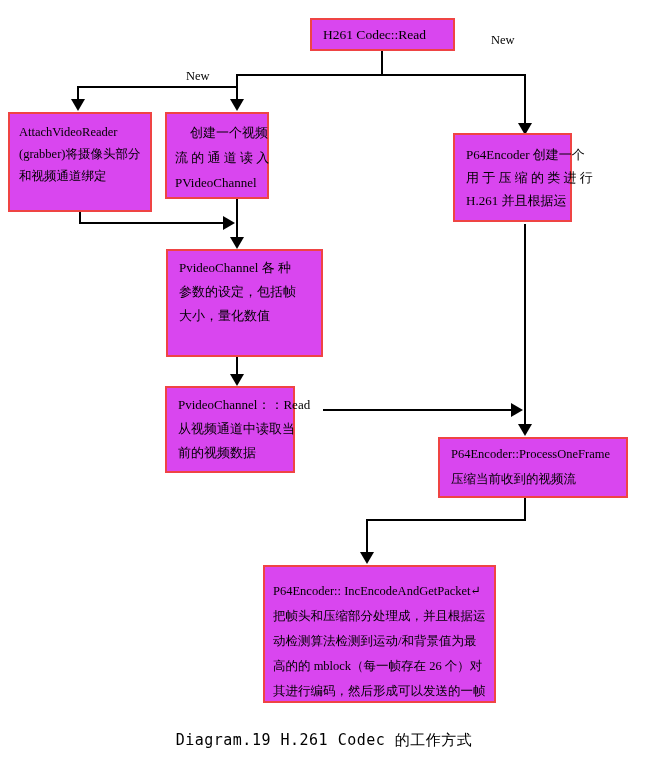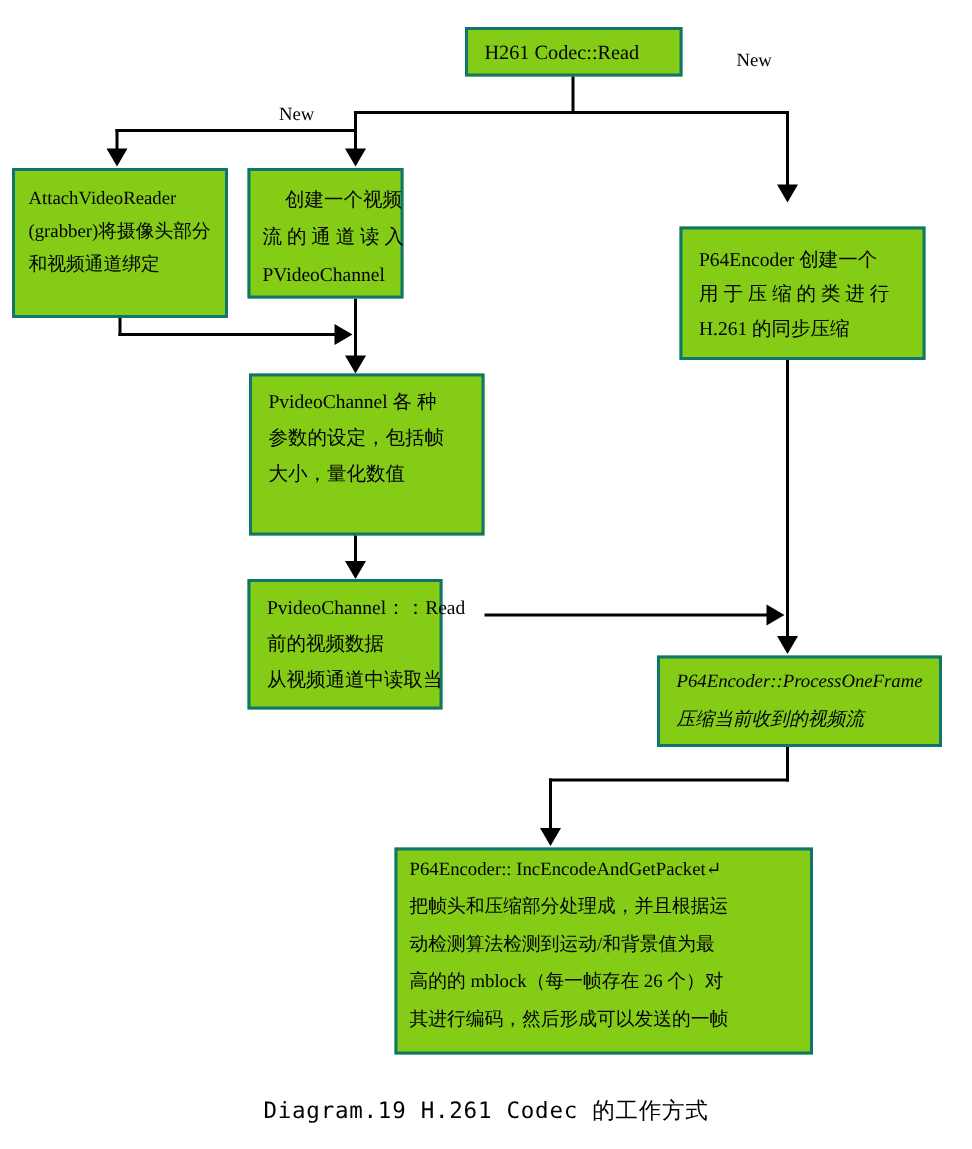--- a/index.html
+++ b/index.html
@@ -6,22 +6,22 @@
   #canvas{
     position:relative;
     width:648px;height:766px;
     background:#ffffff;
     font-family:"Liberation Serif","DejaVu Serif",serif;
     color:#000000;
     overflow:hidden;
   }
   .fbox{
     position:absolute;
-    border:2px solid #0f766e;
-    background:#84cc16;
+    border:2px solid #ef4444;
+    background:#d946ef;
     box-sizing:border-box;
     font-size:13px;
     line-height:24px;
   }
   .fbox .bline{display:block;white-space:pre;}
   .line{position:absolute;background:#000000;}
   .arr-down{
     position:absolute;width:0;height:0;
     border-left:7px solid transparent;
     border-right:7px solid transparent;
@@ -32,25 +32,25 @@
     border-top:7px solid transparent;
     border-bottom:7px solid transparent;
     border-left:12px solid #000000;
   }
   .newlbl{position:absolute;font-size:12.5px;}
   
   #box-h261{left:310px;top:18px;width:145px;height:33px;display:flex;align-items:center;padding-left:11px;font-size:13.5px;}
   #box-attach{left:8px;top:112px;width:144px;height:100px;padding:7px 4px 16px 9px;line-height:22px;font-size:12.5px;}
   #box-create{left:165px;top:112px;width:104px;height:87px;padding:6px 4px 0 8px;line-height:25px;}
   #box-create .bline:first-child{padding-left:15px;}
-  #box-p64create{left:453px;top:151px;width:164px;height:89px;padding:8px 2px 0 11px;line-height:23px;}
+  #box-p64create{left:453px;top:133px;width:119px;height:89px;padding:8px 2px 0 11px;line-height:23px;}
   #box-params{left:166px;top:249px;width:157px;height:108px;padding:5px 4px 0 11px;}
   #box-chread{left:165px;top:386px;width:130px;height:87px;padding:5px 4px 0 11px;}
-  #box-procframe{left:438px;top:437px;width:190px;height:61px;padding:3px 2px 0 11px;line-height:25px;font-size:12.5px;font-style:italic;}
-  #box-encode{left:263px;top:565px;width:279px;height:138px;padding:0 2px 0 8px;line-height:25px;font-size:12.5px;}
+  #box-procframe{left:438px;top:437px;width:190px;height:61px;padding:3px 2px 0 11px;line-height:25px;font-size:12.5px;}
+  #box-encode{left:263px;top:565px;width:233px;height:138px;padding:12px 2px 0 8px;line-height:25px;font-size:12.5px;}
   #caption{
     position:absolute;left:0;top:731px;width:648px;
     text-align:center;
     font-family:"DejaVu Sans Mono","Liberation Mono",monospace;
     font-size:15px;letter-spacing:0.5px;
   }
 </style>
 </head>
 <body>
 
@@ -98,33 +98,33 @@
 
   <div class="fbox" id="box-create">
     <span class="bline">创建一个视频</span>
     <span class="bline">流 的 通 道 读 入</span>
     <span class="bline">PVideoChannel</span>
   </div>
 
   <div class="fbox" id="box-p64create">
     <span class="bline">P64Encoder 创建一个</span>
     <span class="bline">用 于 压 缩 的 类 进 行</span>
-    <span class="bline">H.261 的同步压缩</span>
+    <span class="bline">H.261 并且根据运</span>
   </div>
 
   <div class="fbox" id="box-params">
     <span class="bline">PvideoChannel 各 种</span>
     <span class="bline">参数的设定，包括帧</span>
     <span class="bline">大小，量化数值</span>
   </div>
 
   <div class="fbox" id="box-chread">
     <span class="bline">PvideoChannel：：Read</span>
+    <span class="bline">从视频通道中读取当</span>
     <span class="bline">前的视频数据</span>
-    <span class="bline">从视频通道中读取当</span>
   </div>
 
   <div class="fbox" id="box-procframe">
     <span class="bline">P64Encoder::ProcessOneFrame</span>
     <span class="bline">压缩当前收到的视频流</span>
   </div>
 
   <div class="fbox" id="box-encode">
     <span class="bline">P64Encoder:: IncEncodeAndGetPacket↵</span>
     <span class="bline">把帧头和压缩部分处理成，并且根据运</span>

